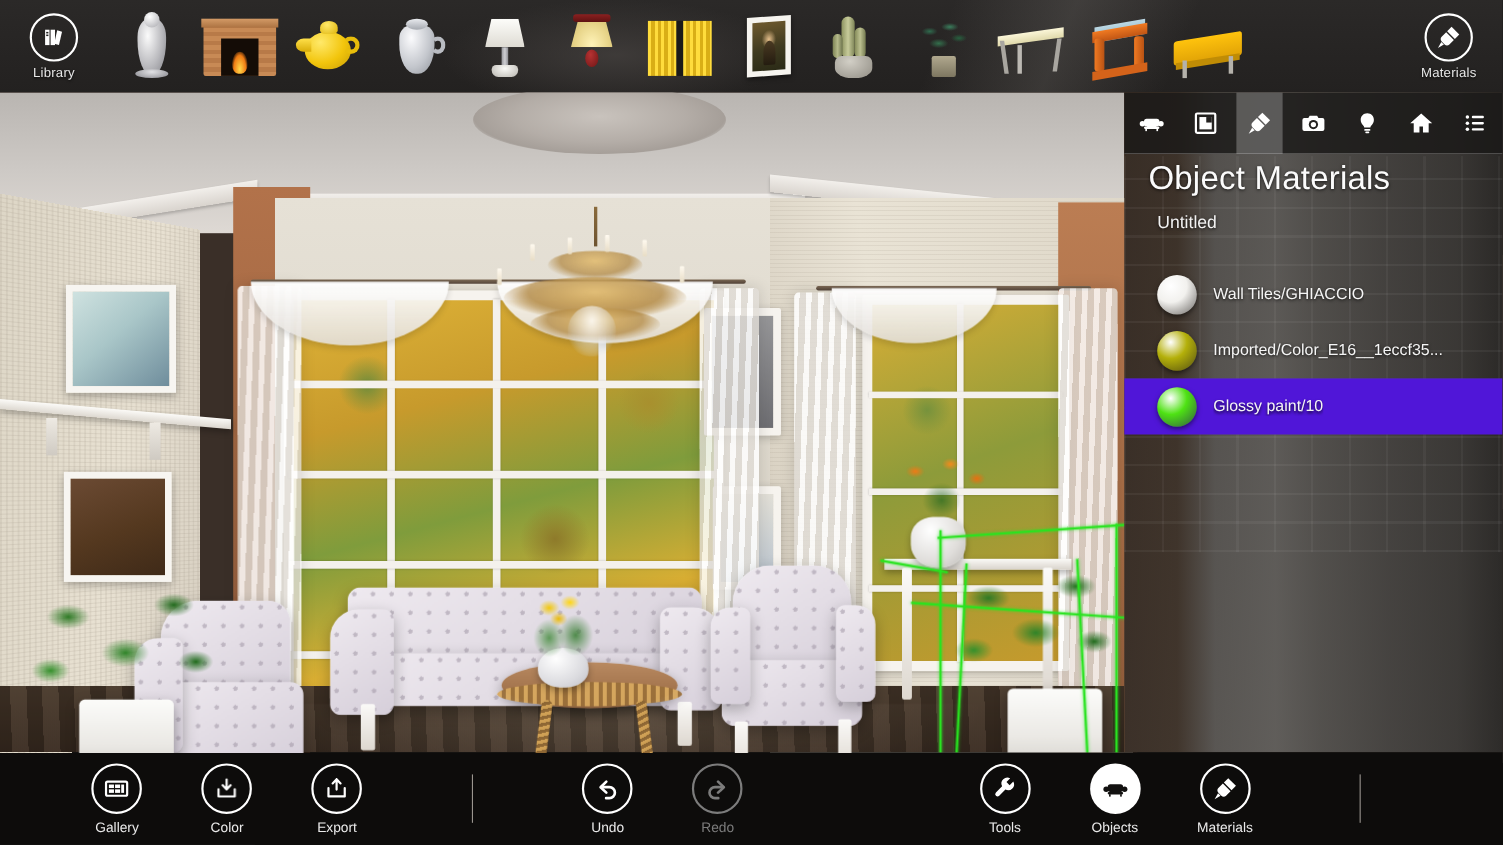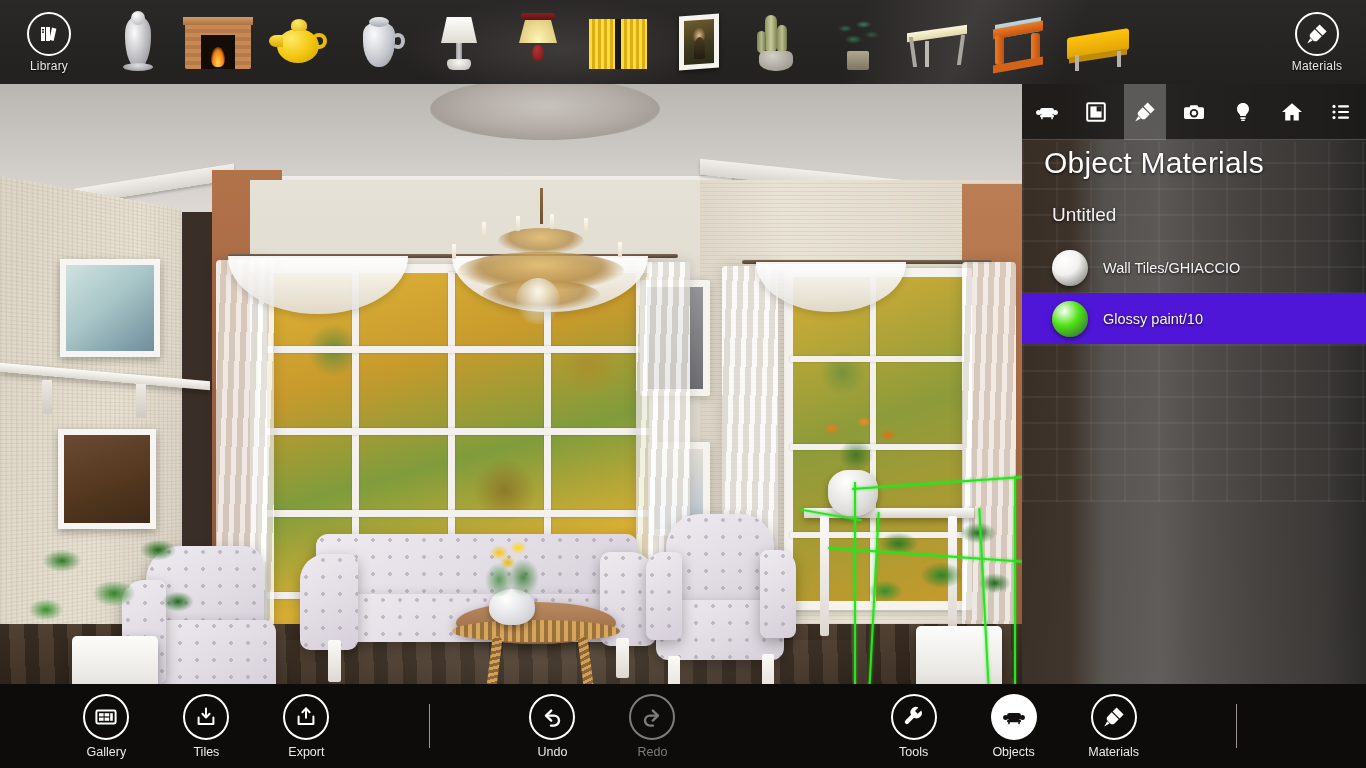--- a/index.html
+++ b/index.html
@@ -271,22 +271,22 @@
     width:42px; height:56px; display:flex; align-items:center; justify-content:center;
     cursor:pointer;
   }
   .ptab.active{ background:rgba(235,235,235,.28); }
   #panel-title{
     position:absolute; left:22px; top:62px; z-index:3;
     color:#fbfbfb; font-size:30px; font-weight:300; letter-spacing:.2px;
     text-shadow:0 1px 3px rgba(0,0,0,.75);
   }
   #panel-subtitle{
-    position:absolute; left:30px; top:120px; z-index:3;
-    color:#f2f2f2; font-size:19px;
+    position:absolute; left:30px; top:110px; z-index:3;
+    color:#f2f2f2; font-size:16px;
     text-shadow:0 1px 3px rgba(0,0,0,.8);
   }
   #mat-list{ position:absolute; left:0; top:158px; width:344px; z-index:3; }
   .mat-row{
     height:51px; display:flex; align-items:center; padding-left:30px;
     cursor:pointer;
   }
   .mat-row.selected{ background:#5016d8; }
   .mat-ball{
     width:36px; height:36px; border-radius:50%; flex:0 0 auto;
@@ -684,20 +684,24 @@
       </div>
 
     <div id="panel-title">Object Materials</div>
     <div id="panel-subtitle">Untitled</div>
 
     <div id="mat-list">
         <div class="mat-row">
           <div class="mat-ball" style="background: radial-gradient(circle at 34% 28%, rgb(255, 255, 255) 0%, rgb(242, 241, 238) 42%, rgba(0, 0, 0, 0.55) 130%);"></div>
           <div class="mat-name">Wall Tiles/GHIACCIO</div>
         </div>
+        <div class="mat-row">
+          <div class="mat-ball" style="background: radial-gradient(circle at 34% 28%, rgb(255, 255, 255) 0%, rgb(180, 176, 10) 42%, rgba(0, 0, 0, 0.55) 130%);"></div>
+          <div class="mat-name">Imported/Color_E16__1eccf35...</div>
+        </div>
         <div class="mat-row selected" style="background: rgb(80, 22, 216);">
           <div class="mat-ball" style="background: radial-gradient(circle at 34% 28%, rgb(255, 255, 255) 0%, rgb(78, 226, 19) 42%, rgba(0, 0, 0, 0.55) 130%);"></div>
           <div class="mat-name">Glossy paint/10</div>
         </div>
       </div>
   </div>
 
   <div id="bottombar">
       <div class="bb-spacer" style="flex: 0.35 1 auto;"></div>
       <div class="bb-btn">
@@ -713,21 +717,21 @@
         </div>
         <div class="bb-label">Gallery</div>
       </div>
       <div class="bb-btn">
         <div class="bb-circ outline">
           <svg width="24" height="24" viewBox="0 0 24 24">
             <path d="M12 3.6 v8.6 M12 12.6 l-3.6 -3.8 M12 12.6 l3.6 -3.8" fill="none" stroke="#fff" stroke-width="2" stroke-linecap="round" stroke-linejoin="round"></path>
             <path d="M4.6 12.4 v6.6 h14.8 v-6.6" fill="none" stroke="#fff" stroke-width="2" stroke-linecap="round" stroke-linejoin="round"></path>
           </svg>
         </div>
-        <div class="bb-label">Tiles</div>
+        <div class="bb-label">Color</div>
       </div>
       <div class="bb-btn">
         <div class="bb-circ outline">
           <svg width="24" height="24" viewBox="0 0 24 24">
             <path d="M12 12.8 v-9 M12 3.4 l-3.6 3.8 M12 3.4 l3.6 3.8" fill="none" stroke="#fff" stroke-width="2" stroke-linecap="round" stroke-linejoin="round"></path>
             <path d="M4.6 11.4 v7.6 h14.8 v-7.6" fill="none" stroke="#fff" stroke-width="2" stroke-linecap="round" stroke-linejoin="round"></path>
           </svg>
         </div>
         <div class="bb-label">Export</div>
       </div>

